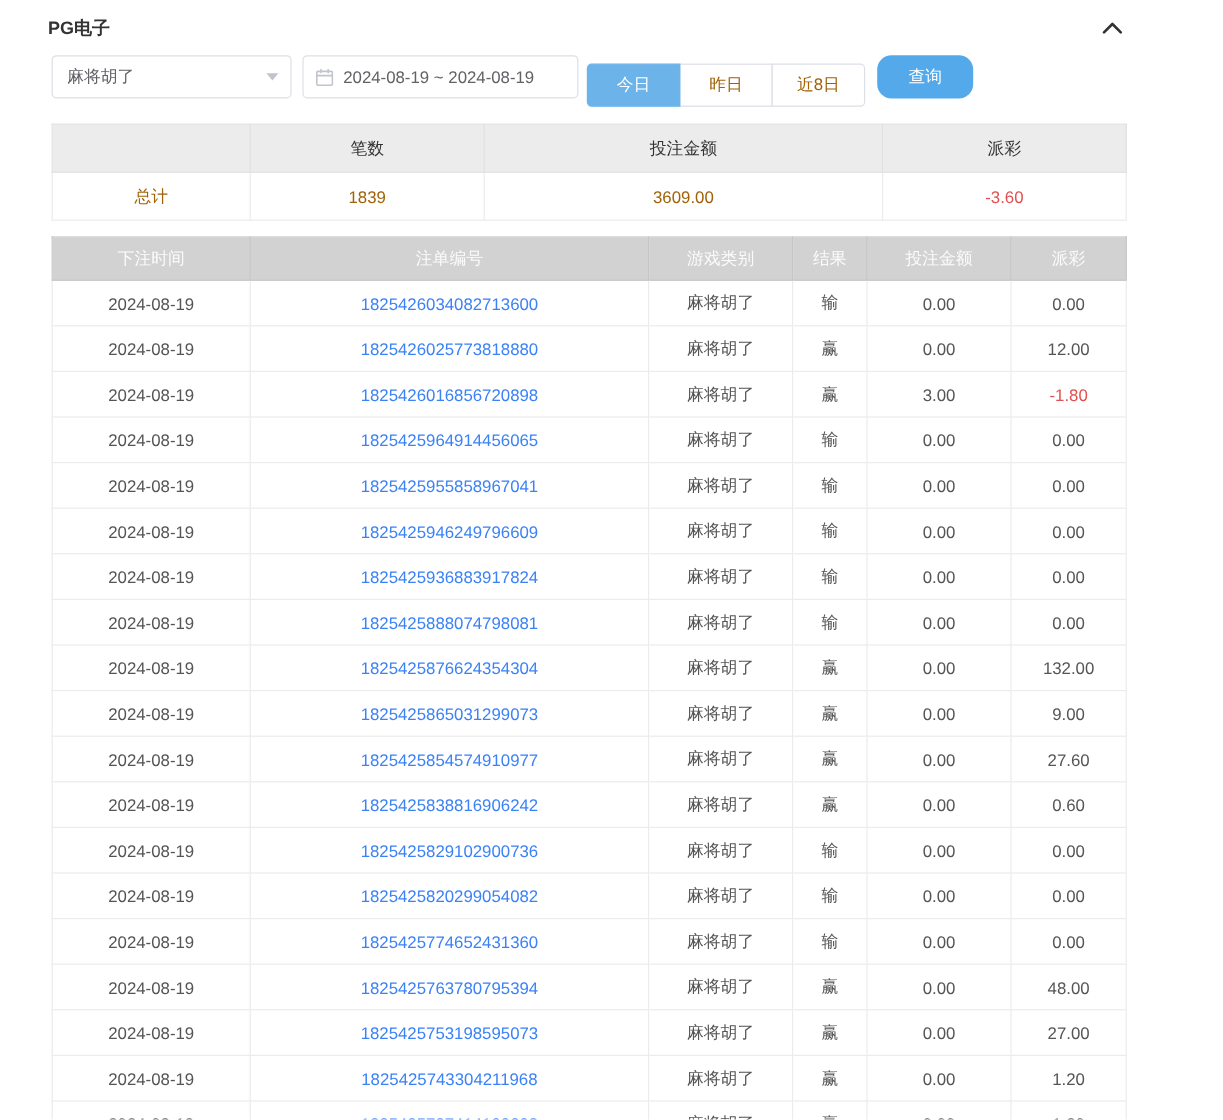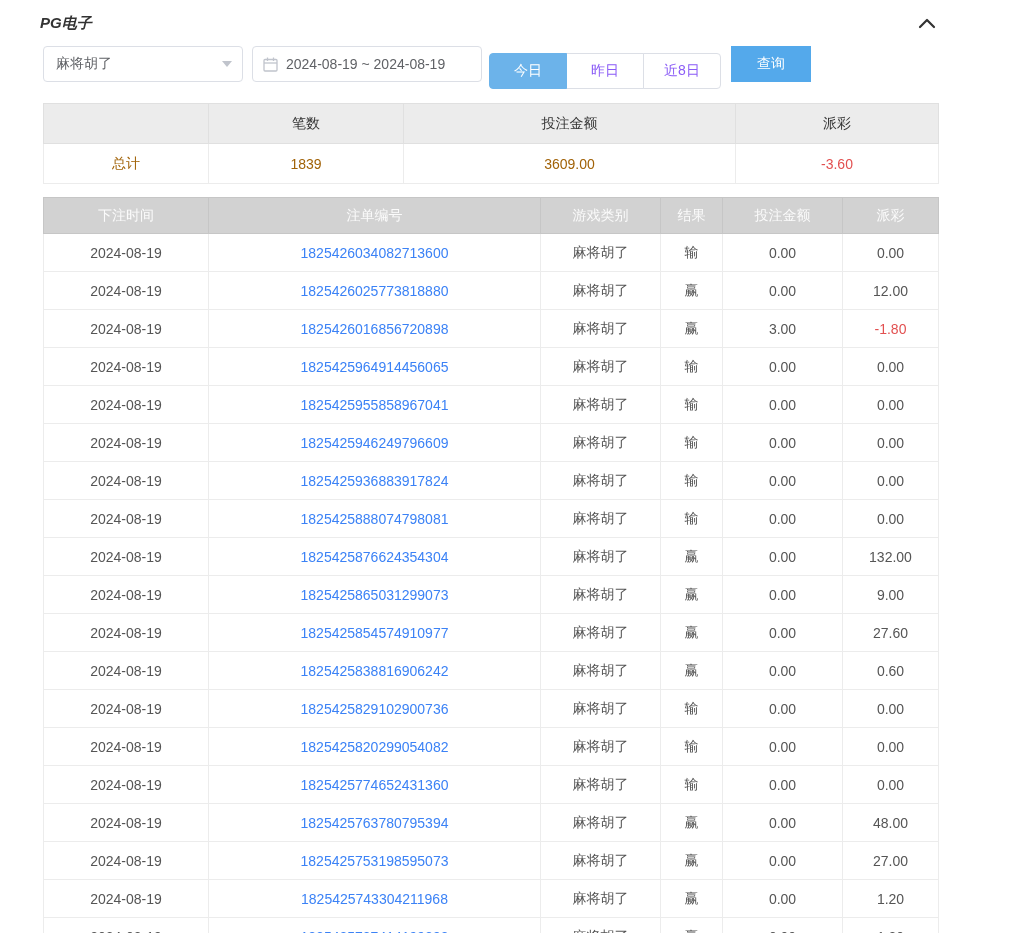--- a/index.html
+++ b/index.html
@@ -4,21 +4,21 @@
 <style>
   * { margin:0; padding:0; box-sizing:border-box; }
   html,body{
     width:1019px; height:933px; overflow:hidden; background:#fff;
     font-family:"Liberation Sans","DejaVu Sans",sans-serif;
     font-size:14px; color:#333;
   }
   .content{ width:895px; margin-left:43px; }
 
   
-  .titlebar{ display:flex; align-items:center; padding-top:16px; height:30px;font-style:italic; }
+  .titlebar{ display:flex; align-items:center; padding-top:16px; height:30px; }
   .panel-title{ font-weight:bold; font-size:15px; color:#333; margin-left:-3px; }
   .panel-notice{ font-weight:bold; color:#d9453c; margin-left:24px; }
   .titlebar .spacer{ flex:1; }
   .chev{ cursor:pointer; display:flex; align-items:center; padding:2px; }
 
   
   .filters{ display:flex; align-items:center; margin-top:16px; height:36px; }
   .select{
     width:200px; height:36px; border:1px solid #dcdfe6; border-radius:4px;
     display:flex; align-items:center; padding:0 10px 0 12px; color:#606266; cursor:pointer;
@@ -29,29 +29,29 @@
     width:0; height:0; border-left:5px solid transparent; border-right:5px solid transparent;
     border-top:6px solid #c0c4cc;
   }
   .date-input{
     margin-left:9px; width:230px; height:36px; border:1px solid #dcdfe6; border-radius:4px;
     display:flex; align-items:center; padding:0 10px; color:#606266; cursor:pointer; background:#fff;
   }
   .date-input .dtext{ margin-left:8px; }
   .btn-group{ display:flex; margin-left:7px;margin-top:13px; }
   .qbtn{
-    width:78px; height:36px; background:#fff; border:1px solid #dcdfe6; color:#8b5cf6;
+    width:78px; height:36px; background:#fff; border:1px solid #dcdfe6; color:#a16207;
     font-size:14px; cursor:pointer; margin-left:-1px; font-family:inherit;
   }
   .qbtn:first-child{ margin-left:0; border-radius:4px 0 0 4px; }
   .qbtn:last-child{ border-radius:0 4px 4px 0; }
   .qbtn.active{ background:#6cb3ea; border-color:#6cb3ea; color:#fff; position:relative; z-index:1; }
   .search-btn{
     margin-left:10px; width:80px; height:36px; background:#54a9eb; color:#fff; border:none;
-    border-radius:0; font-size:14px; cursor:pointer; font-family:inherit;
+    border-radius:12px; font-size:14px; cursor:pointer; font-family:inherit;
   }
 
   
   table{ border-collapse:collapse; table-layout:fixed; width:895px; }
   .summary{ margin-top:21px; }
   .summary th{
     height:40px; background:#ececec; font-weight:normal; color:#333;
     border:1px solid #e0e0e0; text-align:center;
   }
   .summary td{

